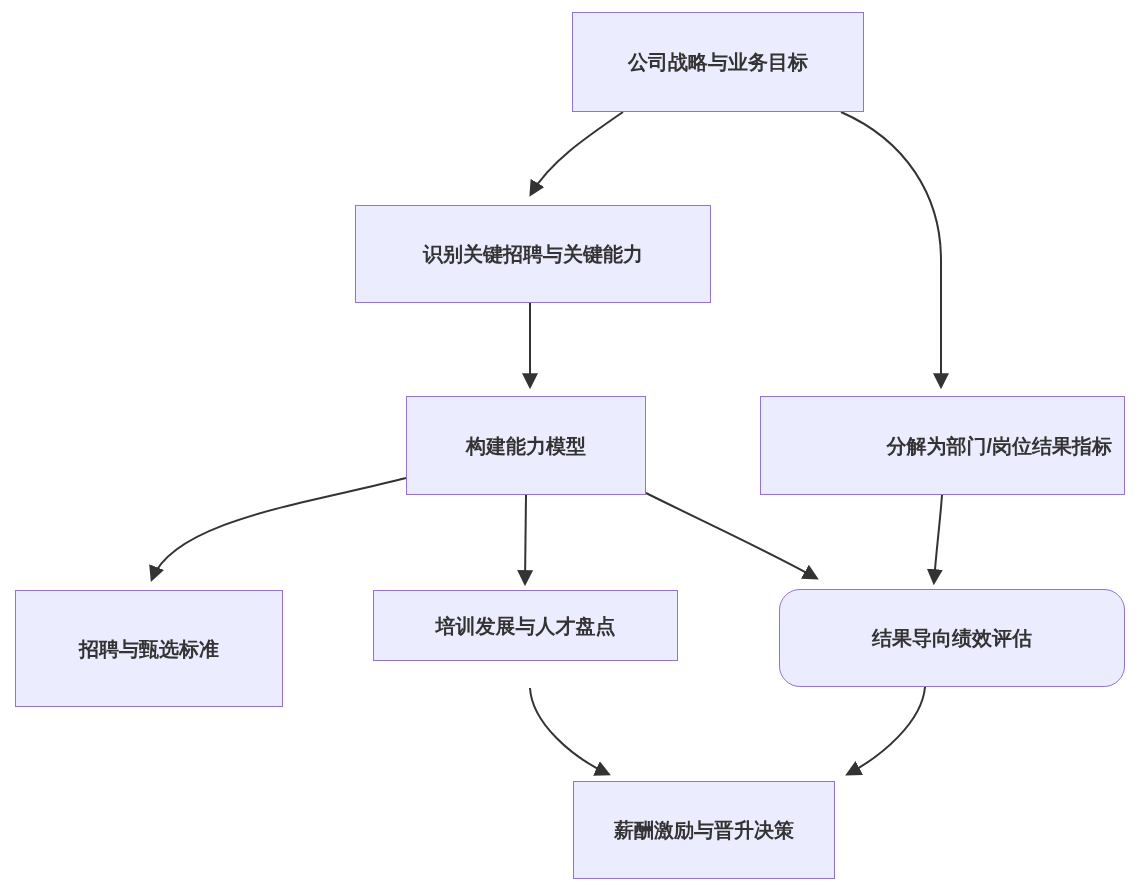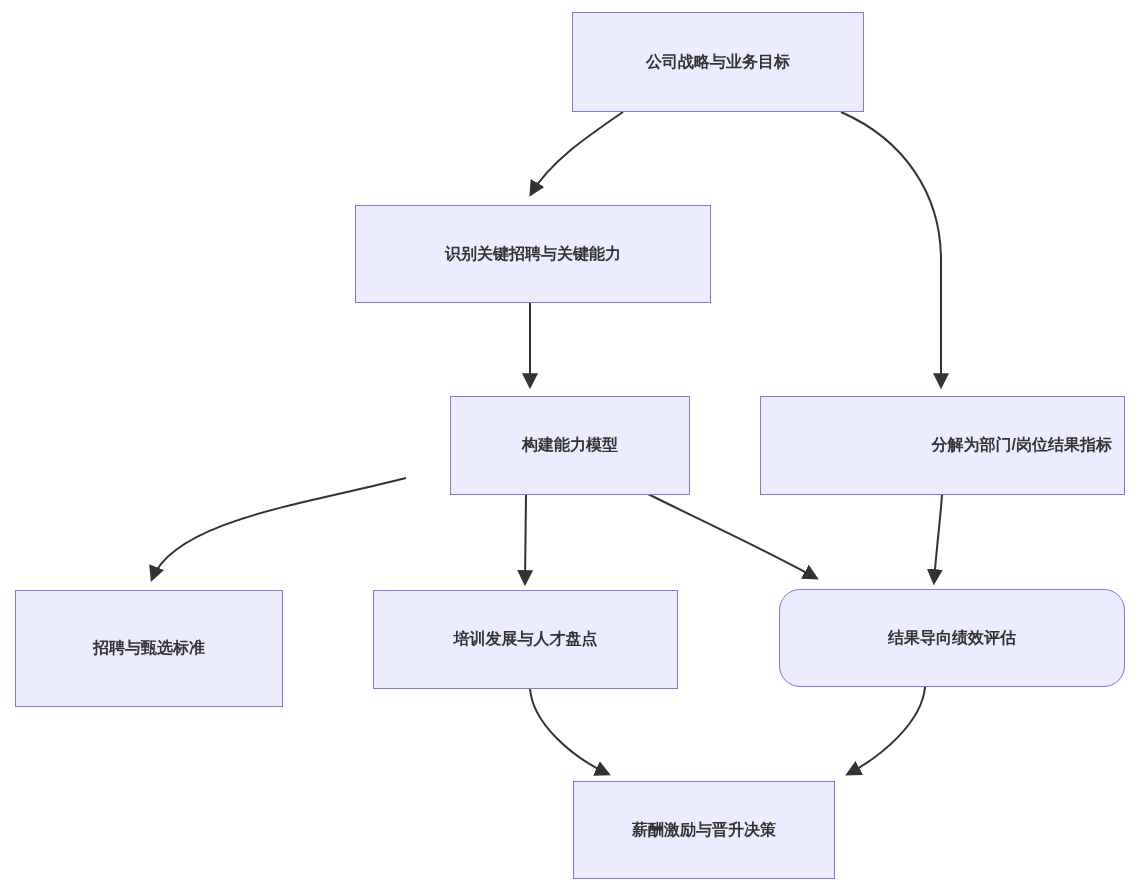--- a/index.html
+++ b/index.html
@@ -32,21 +32,21 @@
     box-sizing: border-box;
     background: #ECECFF;
     border: 1.5px solid #9370DB;
     display: flex;
     align-items: center;
     justify-content: center;
     text-align: center;
   }
   .node-label {
     color: #333333;
-    font-size: 16px;
+    font-size: 20px;
     font-weight: bold;
     line-height: 1.3;
     padding: 0 12px;
     white-space: nowrap;
   }
 </style>
 </head>
 <body>
 
 <div class="canvas">
@@ -69,33 +69,33 @@
   </svg>
 
   <div class="node" style="left:572px; top:12px; width:292px; height:100px;">
     <span class="node-label">公司战略与业务目标</span>
   </div>
 
   <div class="node" style="left:355px; top:205px; width:356px; height:98px;">
     <span class="node-label">识别关键招聘与关键能力</span>
   </div>
 
-  <div class="node" style="left:406px; top:396px; width:240px; height:99px;margin-left:44px;">
+  <div class="node" style="left:406px; top:396px; width:240px; height:99px;">
     <span class="node-label">构建能力模型</span>
   </div>
 
   <div class="node" style="left:760px; top:396px; width:365px; height:99px;justify-content:flex-end;">
     <span class="node-label">分解为部门/岗位结果指标</span>
   </div>
 
   <div class="node" style="left:15px; top:590px; width:268px; height:117px;">
     <span class="node-label">招聘与甄选标准</span>
   </div>
 
-  <div class="node" style="left:373px; top:590px; width:305px; height:99px;">
+  <div class="node" style="left:373px; top:590px; width:305px; height:71px;">
     <span class="node-label">培训发展与人才盘点</span>
   </div>
 
   <div class="node" style="left:779px; top:589px; width:346px; height:98px;border-radius:21px;">
     <span class="node-label">结果导向绩效评估</span>
   </div>
 
   <div class="node" style="left:573px; top:781px; width:262px; height:98px;">
     <span class="node-label">薪酬激励与晋升决策</span>
   </div>

